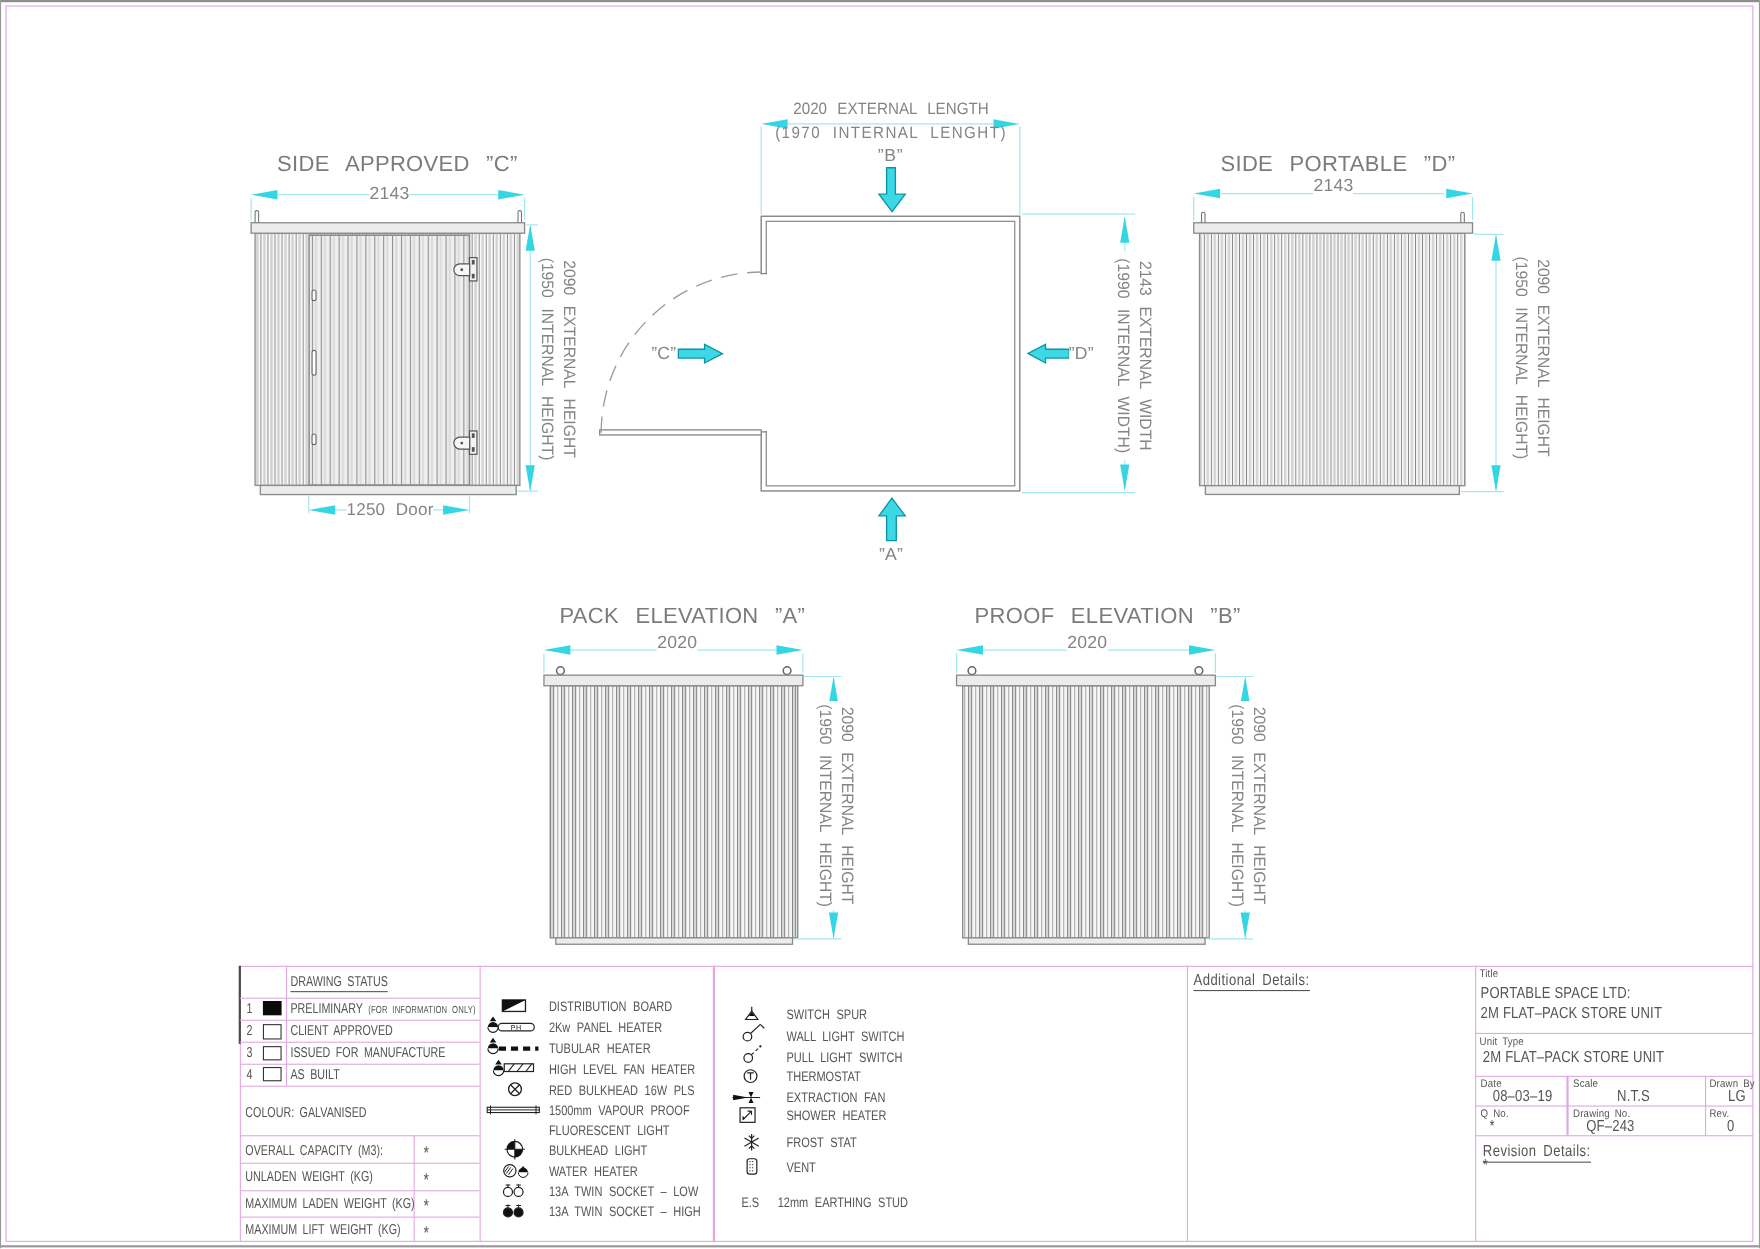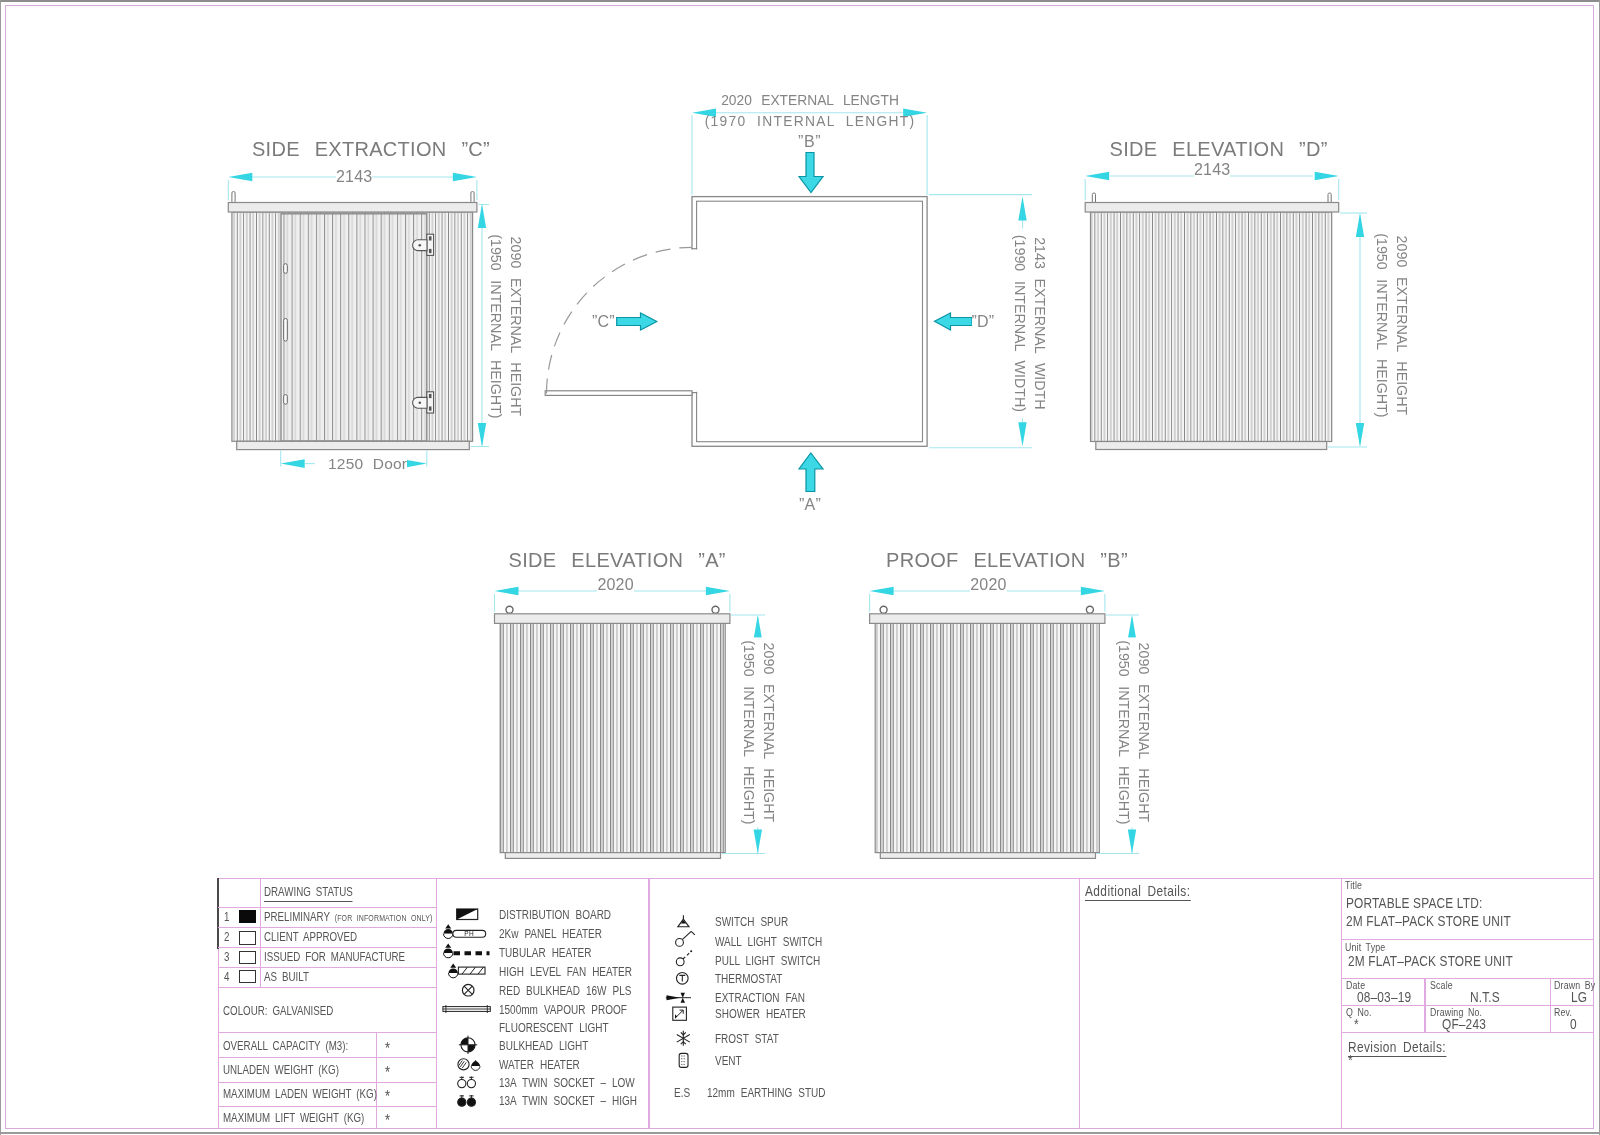--- a/index.html
+++ b/index.html
@@ -378,37 +378,37 @@
 <div class="pl" style="left:1341px;top:977.7px;width:253px;height:1.2px;"></div>
 
 <div class="pl" style="left:1341px;top:1005.1px;width:253px;height:1.2px;"></div>
 
 <div class="pl" style="left:1341px;top:1032.3px;width:253px;height:1.2px;"></div>
 
 <div class="pl" style="left:1424.4px;top:977.7px;width:1.2px;height:54.6px;"></div>
 
 <div class="pl" style="left:1549.6px;top:977.7px;width:1.2px;height:54.6px;"></div>
 
-<div class="t tt" style="left:251.9px;top:137.5px;">SIDE EXTRACTION ”C”</div>
-
-<div class="t tt" style="left:1109.5px;top:137.5px;">SIDE ELEVATION ”D”</div>
-
-<div class="t tt" style="left:508.6px;top:548.5px;">SIDE ELEVATION ”A”</div>
+<div class="t tt" style="left:251.9px;top:137.5px;">SIDE APPROVED ”C”</div>
+
+<div class="t tt" style="left:1109.5px;top:137.5px;">SIDE PORTABLE ”D”</div>
+
+<div class="t tt" style="left:508.6px;top:548.5px;">PACK ELEVATION ”A”</div>
 
 <div class="t tt" style="left:886px;top:548.5px;">PROOF ELEVATION ”B”</div>
 
 <div class="t dim" style="left:336px;top:166.5px;">2143</div>
 
 <div class="t dim" style="left:1194px;top:160px;">2143</div>
 
 <div class="t dim" style="left:597.4px;top:575px;">2020</div>
 
 <div class="t dim" style="left:970.2px;top:575px;">2020</div>
 
-<div class="t dim" style="left:328px;top:453.5px;font-size:15.5px;word-spacing:5px;">1250 Door</div>
+<div class="t dim" style="left:315px;top:453.5px;font-size:15.5px;word-spacing:5px;">1250 Door</div>
 
 <div class="t rot" style="left:405.5px;top:305.5px;width:200px;">2090 EXTERNAL HEIGHT<br>(1950 INTERNAL HEIGHT)</div>
 
 <div class="t rot" style="left:1292px;top:305px;width:200px;">2090 EXTERNAL HEIGHT<br>(1950 INTERNAL HEIGHT)</div>
 
 <div class="t rot" style="left:659px;top:711.5px;width:200px;background:#fff;">2090 EXTERNAL HEIGHT<br>(1950 INTERNAL HEIGHT)</div>
 
 <div class="t rot" style="left:1033.5px;top:711.5px;width:200px;background:#fff;">2090 EXTERNAL HEIGHT<br>(1950 INTERNAL HEIGHT)</div>
 
 <div class="t dimw" style="left:690px;top:88.8px;text-align:center;width:240px;transform:scaleX(0.92);transform-origin:50% 50%;">2020 EXTERNAL LENGTH<br><span style="letter-spacing:1.4px;">(1970 INTERNAL LENGHT)</span></div>

